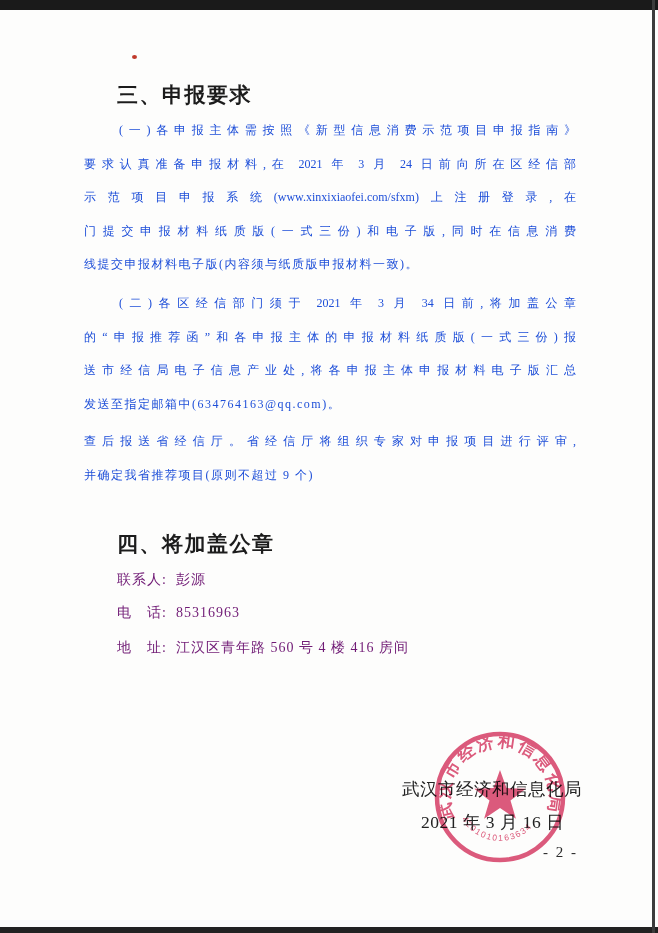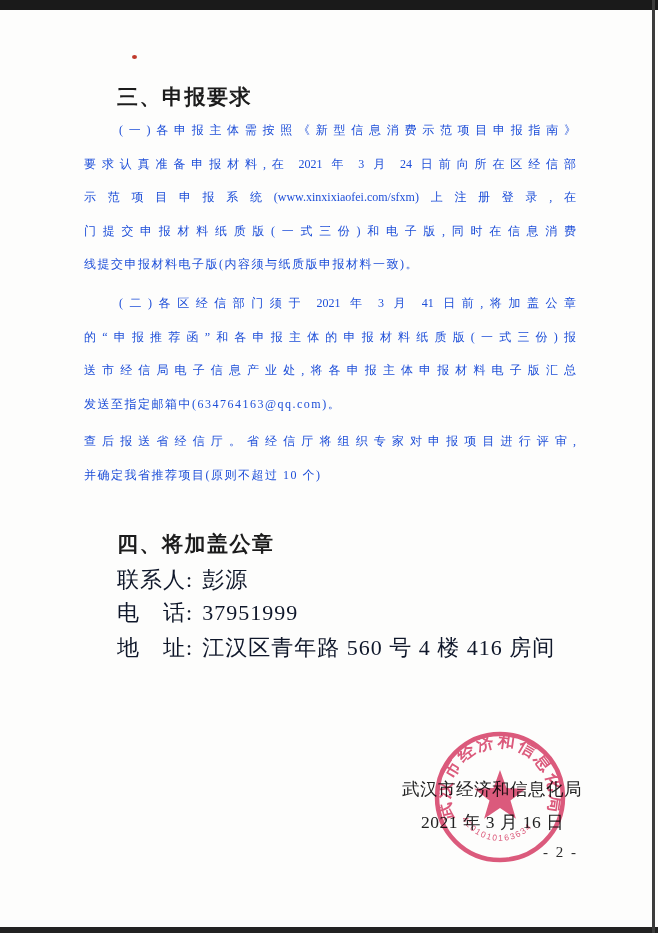--- a/index.html
+++ b/index.html
@@ -18,40 +18,40 @@
   .edge-right { position:absolute; top:0; right:3px; width:3px; height:100%; background:#3c3c3c; }
   .speck { position:absolute; left:132px; top:55px; width:5px; height:4px; background:#c0392b; border-radius:50%; }
 
   
   .h-sec {
     position:absolute; left:117px; height:33.5px; line-height:33.5px;
     font-family:"Liberation Sans","DejaVu Sans",sans-serif;
     font-weight:700; font-size:21px; letter-spacing:1.5px; color:#1c1c1c;
     white-space:nowrap;
   }
-  #heading-3 { top:80px; }
+  #heading-3 { top:80px;font-family:Liberation Mono, monospace; }
   #heading-4 { top:527px; }
 
   
   .para { position:absolute; left:84px; width:492px; }
   #para-1 { top:114px; }
   #para-2 { top:287px; }
   #para-3 { top:425px; }
   .line {
     width:492px; height:33.5px; line-height:33.5px;
     font-size:12px; white-space:nowrap; overflow:hidden; color:#1d4ed8;
   }
   .just { text-align:justify; text-align-last:justify; }
   .last { letter-spacing:1.5px; }
   .indent { padding-left:35px; width:457px; }
 
   
   .contact-row, .attach-row {
     position:absolute; left:117px; height:33.5px; line-height:33.5px;
-    font-size:22px; letter-spacing:1px; white-space:nowrap; color:#0f172a;
+    font-size:14px; letter-spacing:1px; white-space:nowrap; color:#701a75;
   }
   #contact-person  { top:563px; }
   #contact-phone   { top:596px; }
   #contact-address { top:631px; }
   #attachment      { top:698px; }
   .lbl { margin-right:9px; }
 
   
   .authority {
     position:absolute; left:402px; top:774px; height:30px; line-height:30px;
@@ -88,38 +88,38 @@
 
   <div class="para" id="para-1">
     <div class="line just indent">(一)各申报主体需按照《新型信息消费示范项目申报指南》</div>
     <div class="line just">要求认真准备申报材料,在 2021 年 3 月 24 日前向所在区经信部</div>
     <div class="line just">示范项目申报系统(www.xinxixiaofei.com/sfxm)上注册登录,在</div>
     <div class="line just">门提交申报材料纸质版(一式三份)和电子版,同时在信息消费</div>
     <div class="line last">线提交申报材料电子版(内容须与纸质版申报材料一致)。</div>
   </div>
 
   <div class="para" id="para-2">
-    <div class="line just indent">(二)各区经信部门须于 2021 年 3 月 41 日前,将加盖公章</div>
+    <div class="line just indent">(二)各区经信部门须于 2021 年 3 月 34 日前,将加盖公章</div>
     <div class="line just">的“申报推荐函”和各申报主体的申报材料纸质版(一式三份)报</div>
     <div class="line just">送市经信局电子信息产业处,将各申报主体申报材料电子版汇总</div>
     <div class="line last">发送至指定邮箱中(634764163@qq.com)。</div>
   </div>
 
   <div class="para" id="para-3">
     <div class="line just">查后报送省经信厅。省经信厅将组织专家对申报项目进行评审,</div>
-    <div class="line last">并确定我省推荐项目(原则不超过 10 个)</div>
+    <div class="line last">并确定我省推荐项目(原则不超过 9 个)</div>
   </div>
 
   <div class="h-sec" id="heading-4">四、将加盖公章</div>
 
   <div class="contact-row" id="contact-person">
     <span class="lbl">联系人:</span><span>彭源</span>
   </div>
   <div class="contact-row" id="contact-phone">
-    <span class="lbl">电　话:</span><span>37951999</span>
+    <span class="lbl">电　话:</span><span>85316963</span>
   </div>
   <div class="contact-row" id="contact-address">
     <span class="lbl">地　址:</span><span>江汉区青年路 560 号 4 楼 416 房间</span>
   </div>
 
 
   <div class="authority">武汉市经济和信息化局</div>
   <div class="sig-date">2021 年 3 月 16 日</div>
   <div class="page-num">- 2 -</div>
 

